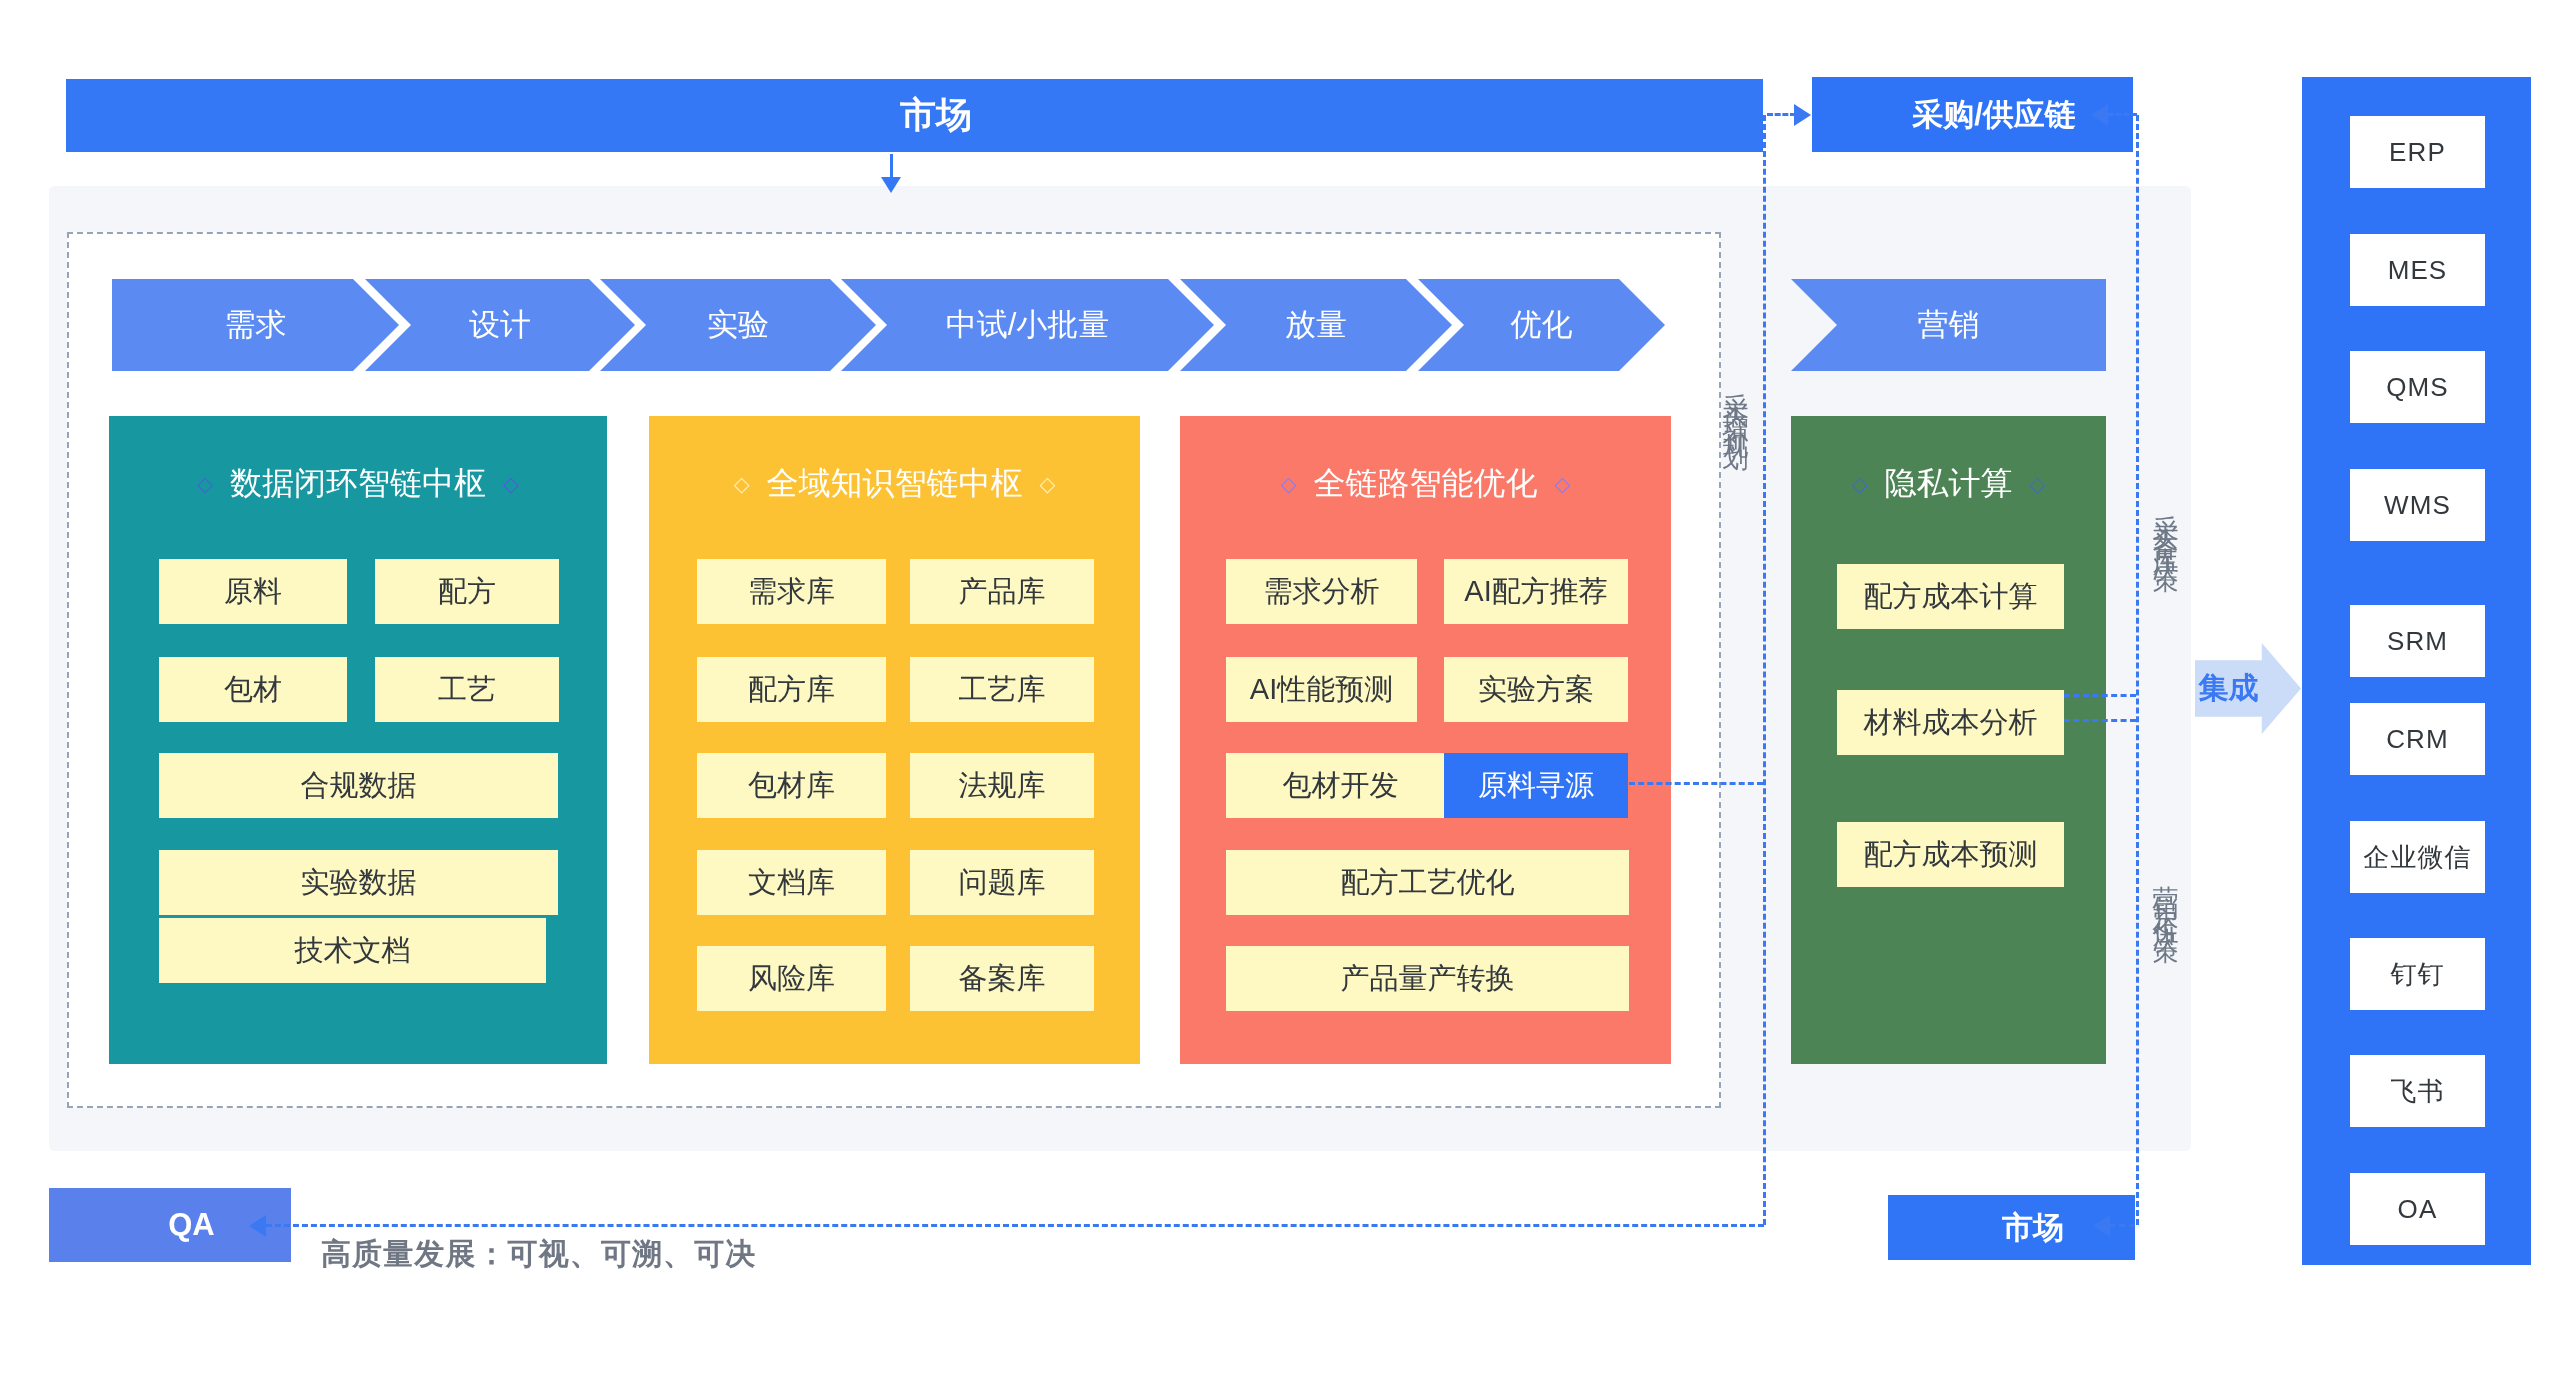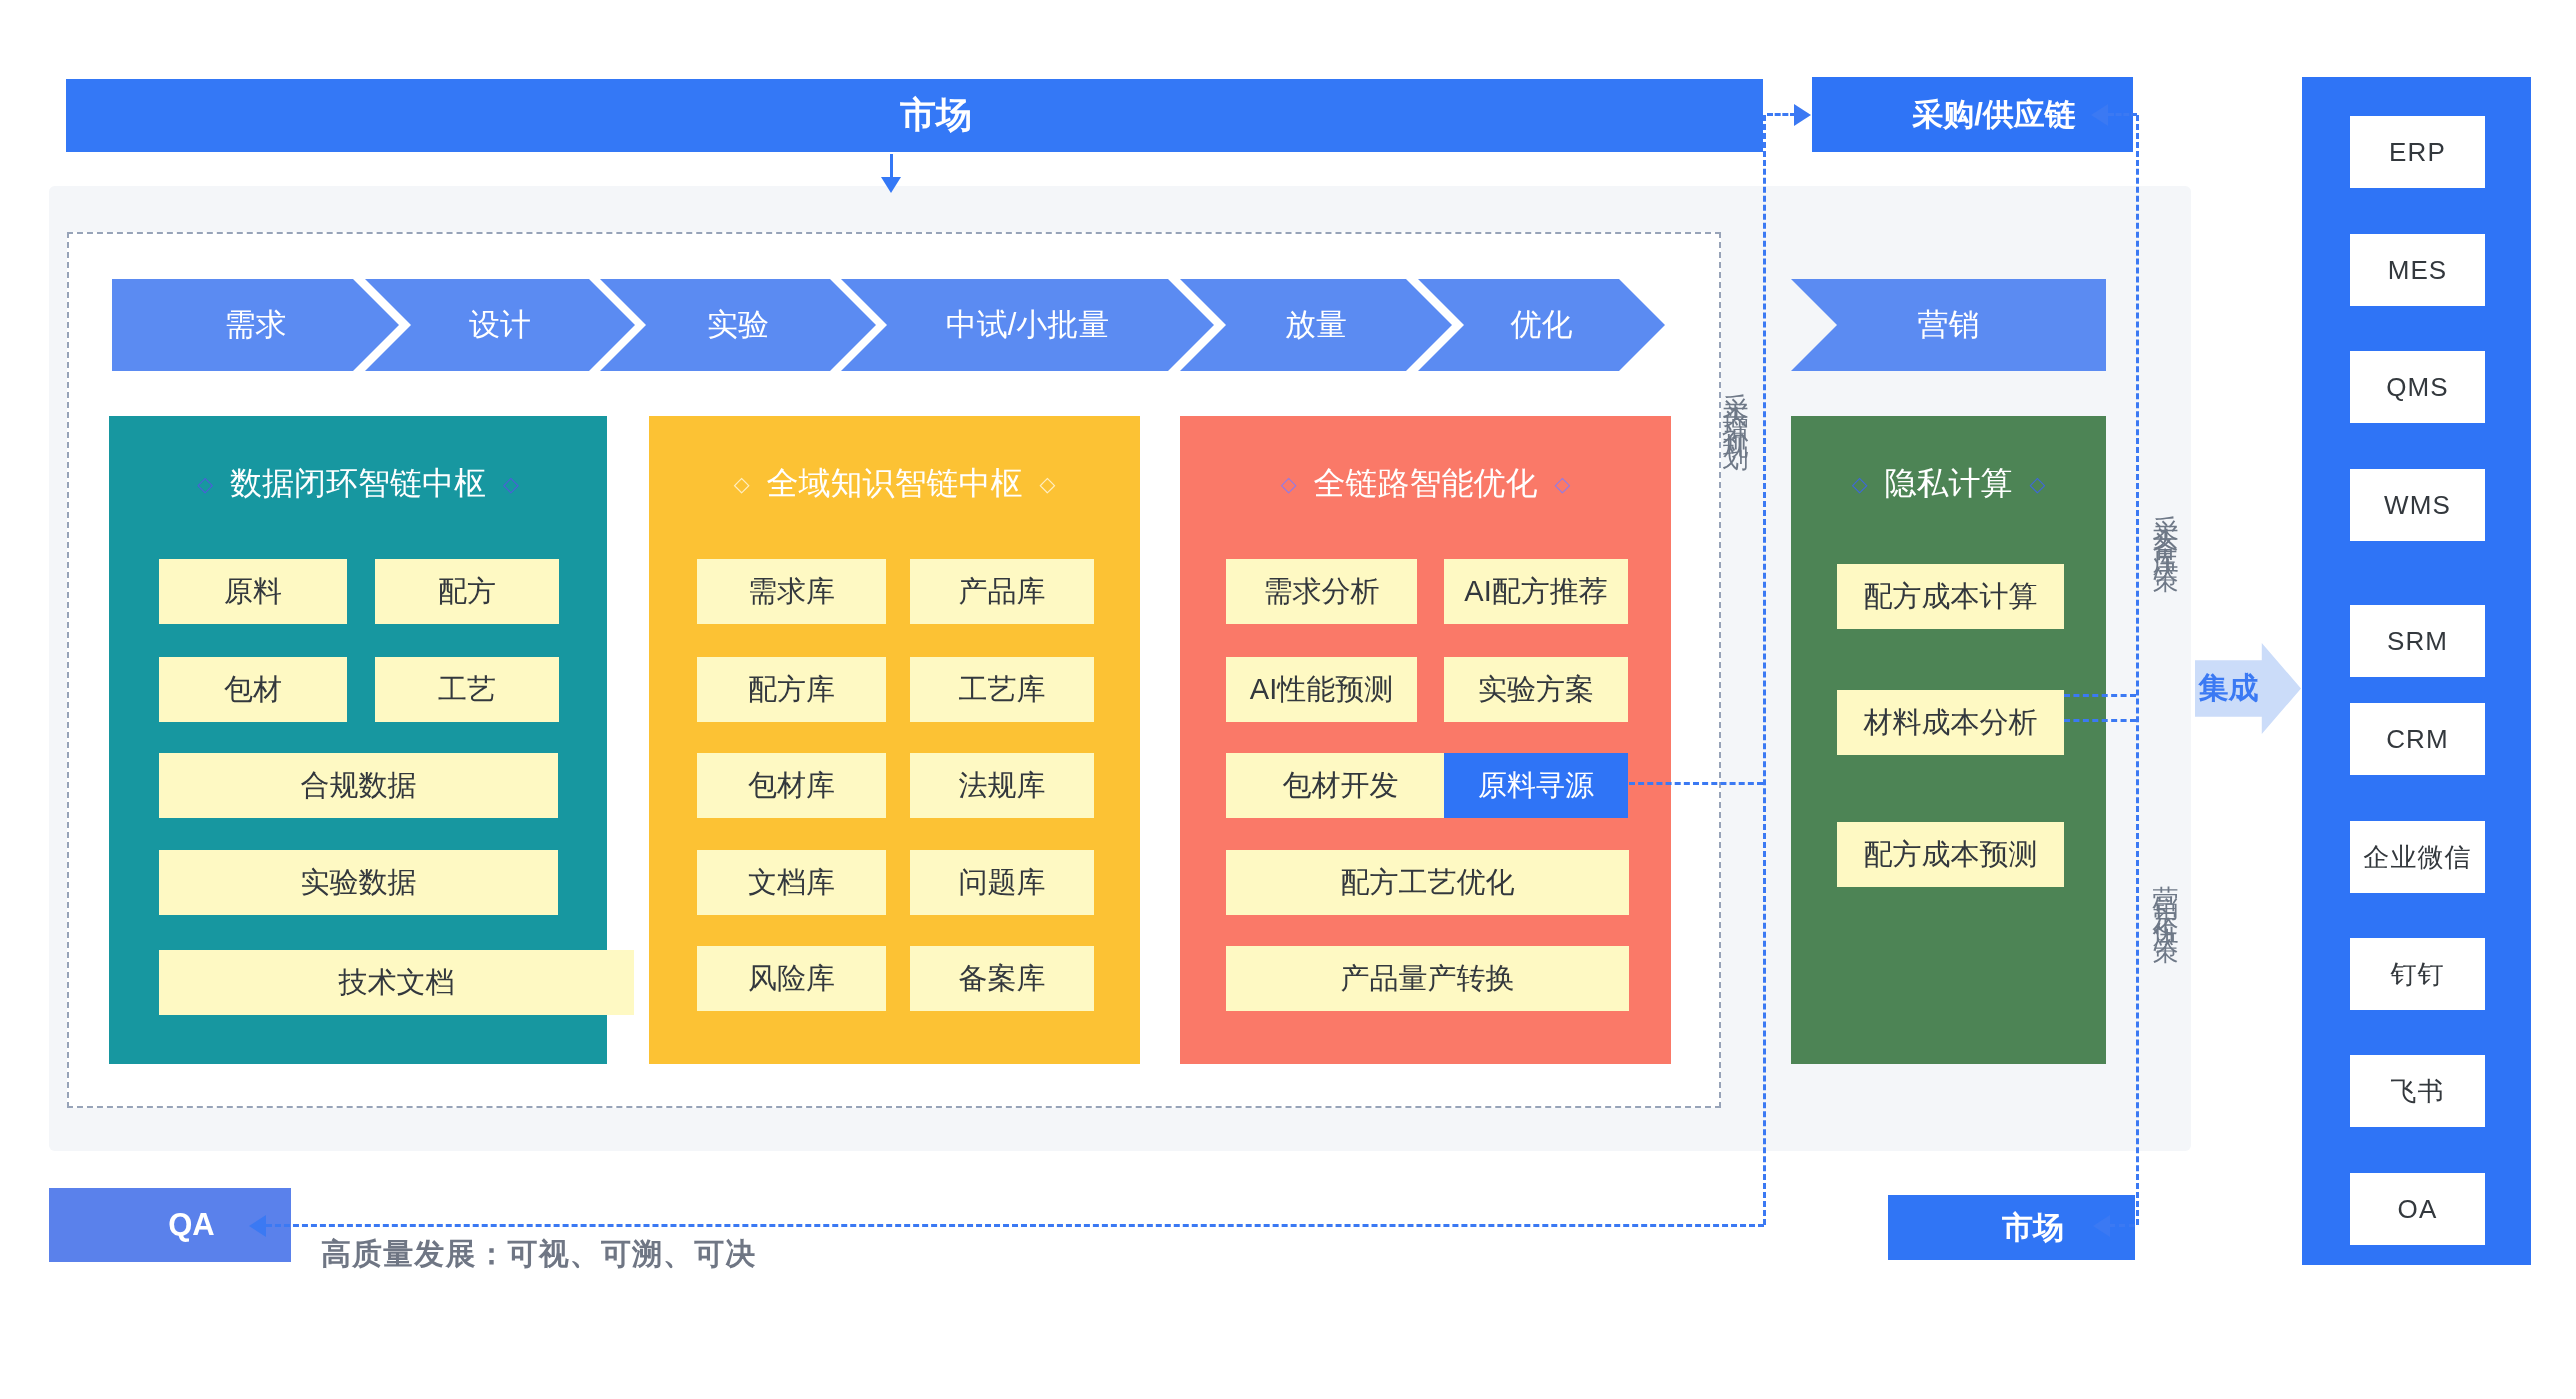--- a/index.html
+++ b/index.html
@@ -71,21 +71,21 @@
     <span class="orn" style="color:#4C5FD8;">◇</span>
     <span>数据闭环智链中枢</span>
     <span class="orn" style="color:#4C5FD8;">◇</span>
   </div>
   <div class="card" style="left:50px;top:143px;width:188px;">原料</div>
   <div class="card" style="left:266px;top:143px;width:184px;">配方</div>
   <div class="card" style="left:50px;top:241px;width:188px;">包材</div>
   <div class="card" style="left:266px;top:241px;width:184px;">工艺</div>
   <div class="card" style="left:50px;top:337px;width:399px;">合规数据</div>
   <div class="card" style="left:50px;top:434px;width:399px;">实验数据</div>
-  <div class="card" style="left:50px;top:534px;width:475px;">技术文档</div>
+  <div class="card" style="left:50px;top:502px;width:387px;">技术文档</div>
 </div>
 
 <div class="pillar" style="left:649px;width:491px;background:#FCC234;">
   <div class="ptitle">
     <span class="orn" style="color:#FFEFC4;">◇</span>
     <span>全域知识智链中枢</span>
     <span class="orn" style="color:#FFEFC4;">◇</span>
   </div>
   <div class="card" style="left:48px;top:143px;width:189px;">需求库</div>
   <div class="card" style="left:261px;top:143px;width:184px;">产品库</div>

